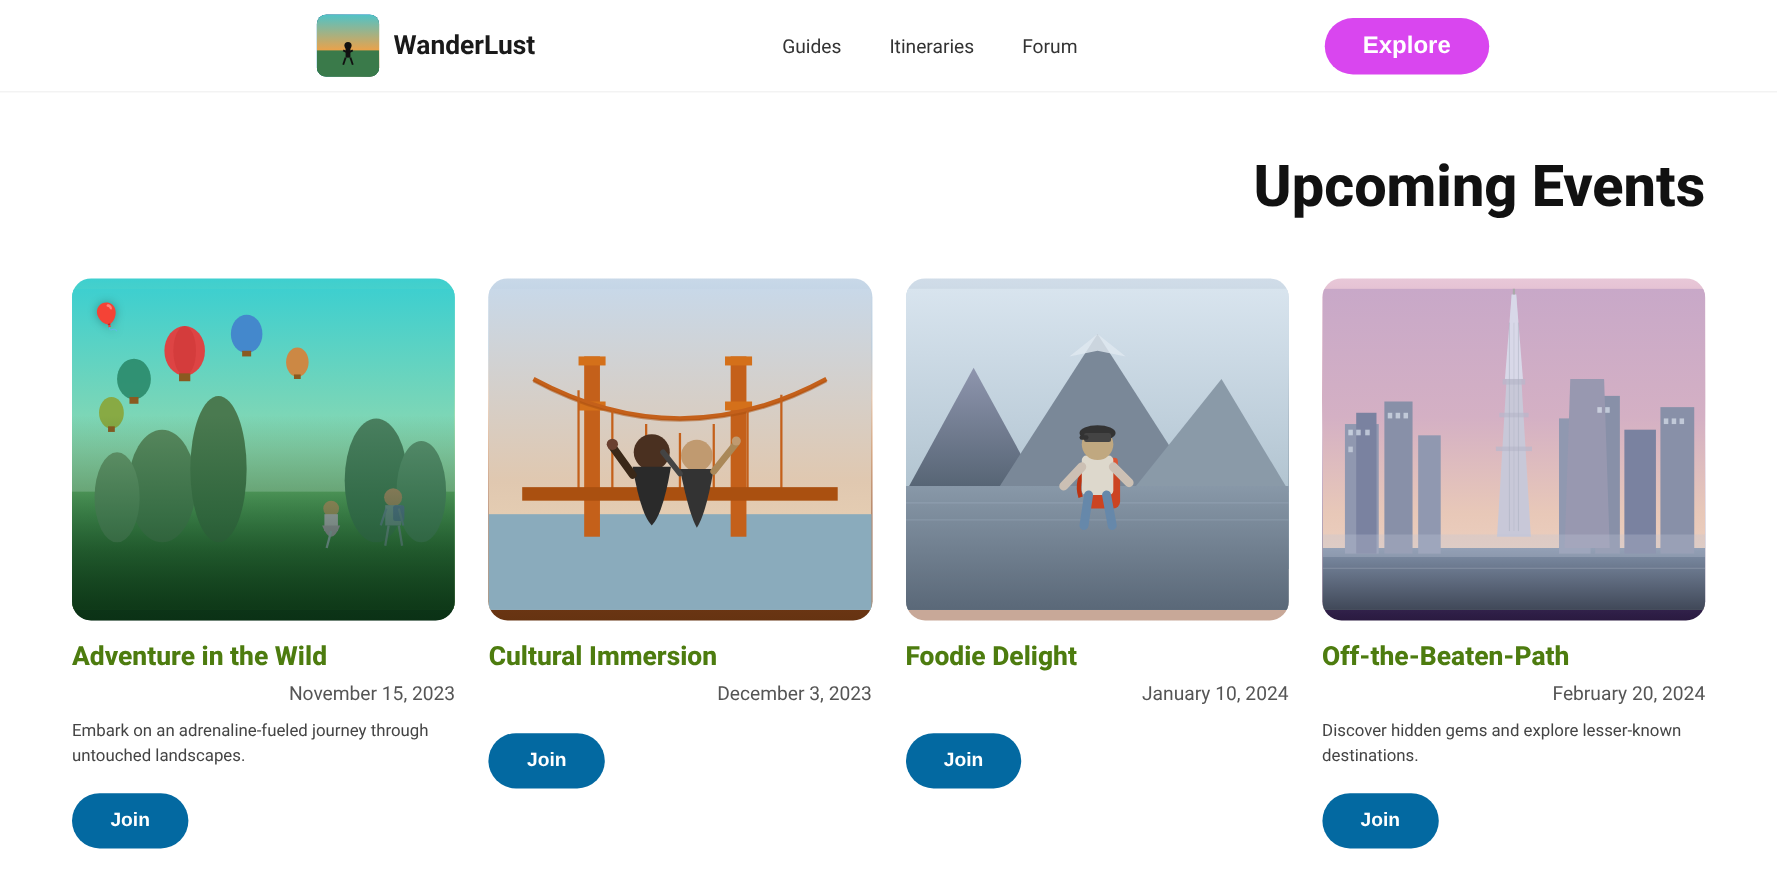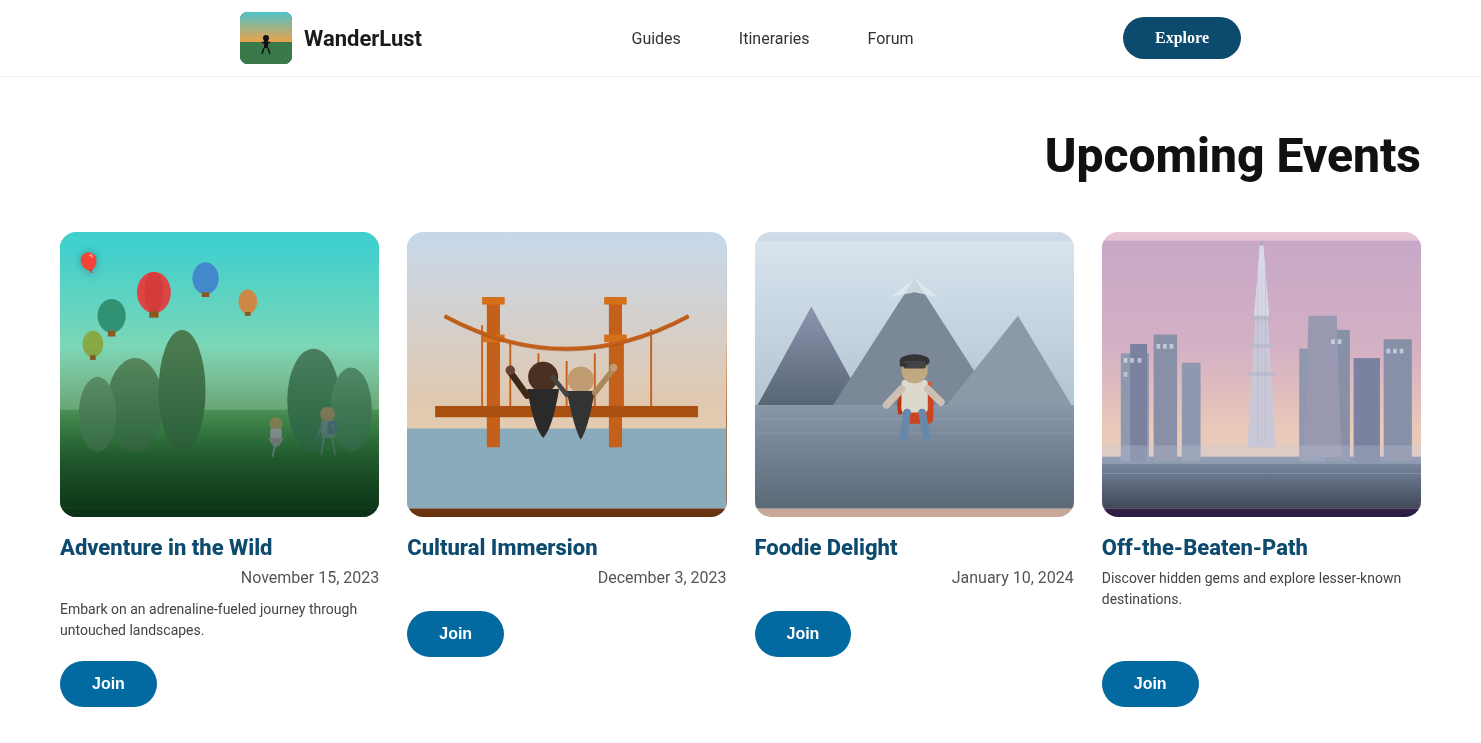--- a/index.html
+++ b/index.html
@@ -22,20 +22,21 @@
       align-items: center;
       justify-content: space-between;
       padding: 12px 240px;
       border-bottom: 1px solid #f0f0f0;
     }
 
     .navbar-brand {
       display: flex;
       align-items: center;
       gap: 12px;
+      margin-left: 24px;
     }
 
     .brand-logo {
       width: 52px;
       height: 52px;
       border-radius: 8px;
       overflow: hidden;
       background: linear-gradient(135deg, #1a6b8a 0%, #2d9cdb 40%, #f5a623 80%, #4a2c0a 100%);
       display: flex;
       align-items: center;
@@ -50,40 +51,39 @@
 
     .brand-name {
       font-size: 22px;
       font-weight: 700;
       color: #1a1a1a;
     }
 
     .navbar-links {
       display: flex;
       align-items: center;
-      gap: 58px;
+      gap: 40px;
     }
 
     .nav-link {
       font-size: 16px;
       color: #333;
       text-decoration: none;
       cursor: pointer;
     }
 
     .explore-btn {
-      background: #0c4a6e;
+      background: #d946ef;
       color: #fff;
       border: none;
       border-radius: 24px;
       padding: 12px 32px;
-      font-size: 16px;
+      font-size: 20px;
       font-weight: 600;
       cursor: pointer;
-      font-family: Liberation Serif, serif;
     }
 
     
     .main-content {
       padding: 50px 60px 40px;
     }
 
     .page-title {
       text-align: right;
       font-size: 48px;
@@ -150,21 +150,21 @@
 
     
     .card-image-4 {
       background: linear-gradient(180deg, #e8c8d8 0%, #d4a0b8 20%, #b87898 35%, #c8a0b8 45%, #9070a0 60%, #605080 75%, #403060 90%, #2a1a40 100%);
       position: relative;
     }
 
     .card-event-name {
       font-size: 22px;
       font-weight: 800;
-      color: #0c4a6e;
+      color: #4d7c0f;
       margin-top: 6px;
     }
 
     .card-date {
       font-size: 16px;
       color: #555;
       margin-bottom: 4px;
       text-align: right;
     }
 
@@ -471,18 +471,19 @@
           <rect x="303" y="115" width="4" height="5" fill="#e8f0f8" opacity="0.6"></rect>
           <rect x="310" y="115" width="4" height="5" fill="#e8f0f8" opacity="0.6"></rect>
           <rect x="317" y="115" width="4" height="5" fill="#e8f0f8" opacity="0.6"></rect>
 
           <line x1="0" y1="248" x2="340" y2="248" stroke="#a0a8b8" stroke-width="1" opacity="0.5"></line>
 
           <rect y="218" width="340" height="20" fill="#c0c8d8" opacity="0.3"></rect>
         </svg>
       </div>
       <h2 class="card-event-name">Off-the-Beaten-Path</h2>
+      <p class="card-date">February 20, 2024</p>
       <p class="card-description">Discover hidden gems and explore lesser-known destinations.</p>
       <button class="join-btn">Join</button>
     </div>
 
   </div>
 </main>
 
 </body></html>

